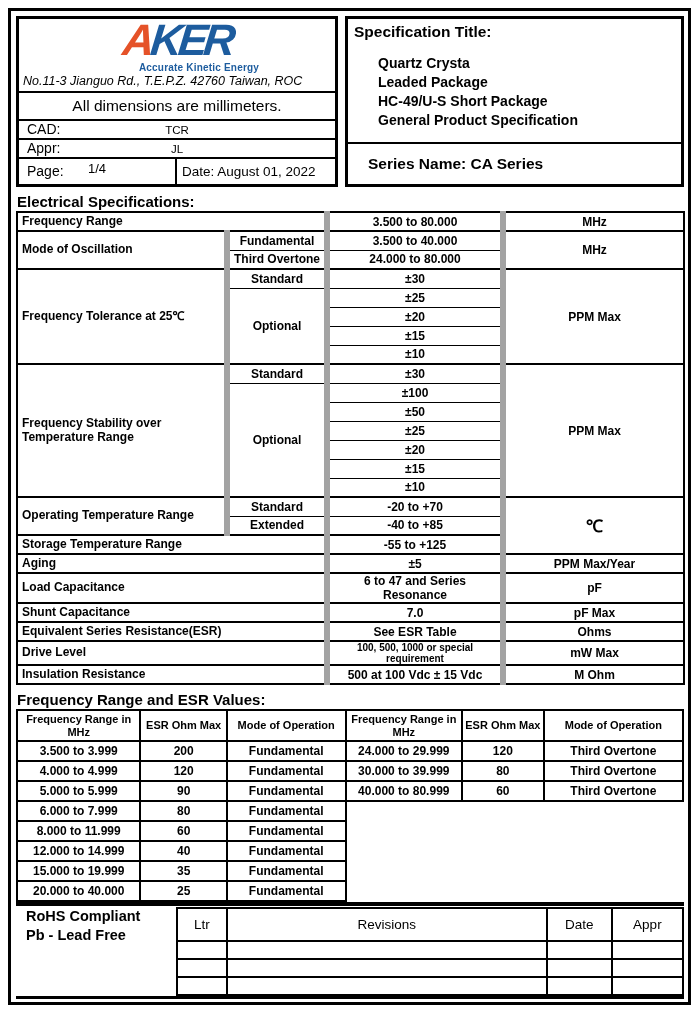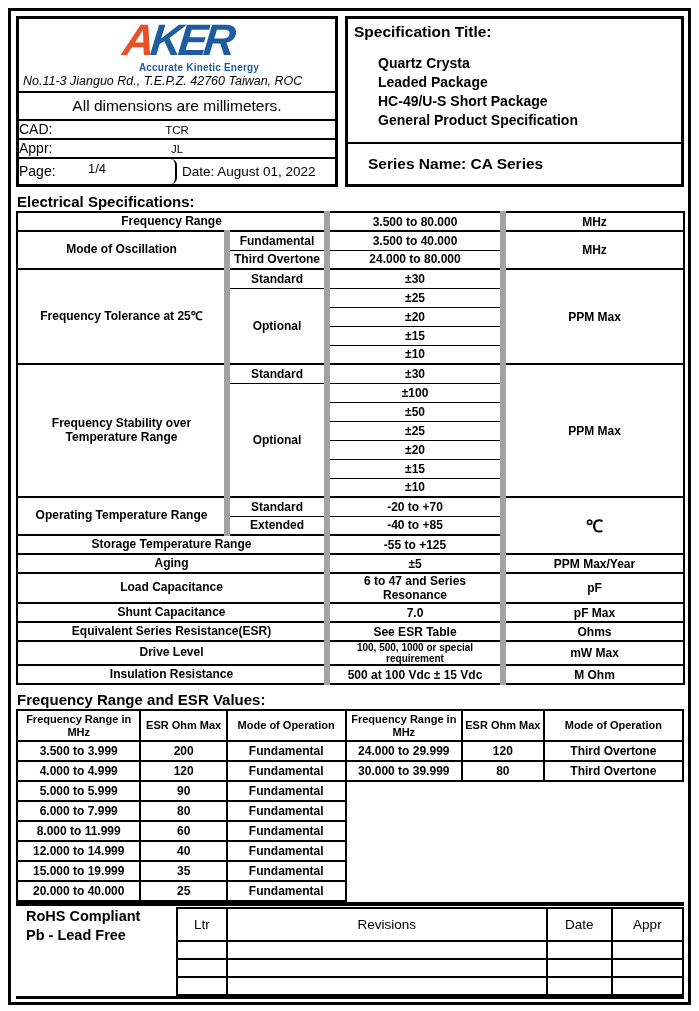--- a/index.html
+++ b/index.html
@@ -28,24 +28,24 @@
   .logo-tagline { font-size:10px; font-weight:bold; margin-top:1px; letter-spacing:0.2px;margin-left:44px; }
   .address-line {
     font-size:12.5px; padding:0 3px 2px 4px; border-bottom:2px solid #000; width:100%;
     text-align:left; line-height:16px;font-style:italic;
   }
   .dims-row {
     height:28px; border-bottom:2px solid #000; font-size:15.5px;
     display:flex; align-items:center; justify-content:center;
   }
   .meta-row { height:19px; border-bottom:2px solid #000; position:relative; }
-  .meta-label { position:absolute; left:0; top:50%; transform:translateY(-50%); font-size:14px; }
+  .meta-label { position:absolute; left:8px; top:50%; transform:translateY(-50%); font-size:14px; }
   .meta-value { text-align:center; line-height:18px; font-size:11.5px; }
   .page-row { flex:1; display:flex; min-height:20px; }
-  .page-left { width:158px; border-right:2px solid #000; position:relative;border-radius:6px; }
+  .page-left { width:158px; border-right:2px solid #000; position:relative; }
   .page-left .meta-value { line-height:20px; font-size:13px; }
   .page-date { flex:1; display:flex; align-items:center; padding-left:5px; font-size:13.5px; }
 
   .header-right { flex:1; border:3px solid #000; display:flex; flex-direction:column; }
   .spec-title-area { flex:1; border-bottom:2px solid #000; padding:4px 6px; }
   .spec-title-label { font-weight:bold; font-size:15.5px; }
   .spec-lines { margin:13px 0 0 24px; }
   .spec-line { font-weight:bold; font-size:14px; line-height:19px; }
   .series-row { height:40px; display:flex; align-items:center; padding-left:20px; font-weight:bold; font-size:15.5px; }
 
@@ -54,21 +54,21 @@
 
   
   table { border-collapse:collapse; table-layout:fixed; }
   .elec { width:669px; border:2px solid #000; }
   .elec td {
     border:1px solid #000; font-weight:bold; font-size:12px;
     height:19px; padding:0 3px; overflow:hidden;
   }
   .elec td.sub, .elec td.val, .elec td.unit { border-left:6px solid #a3a3a3; text-align:center; padding:0 1px; }
   .elec td.lbl { text-align:left; padding-left:4px; line-height:1.15; }
-  .elec tr.sec td { border-top:2px solid #000;text-align:center; }
+  .elec tr.sec td { border-top:2px solid #000; }
   .elec td.small { font-size:10px; }
   .elec td.unit-big { font-size:17px; }
 
   
   .esr-wrap { display:flex; align-items:flex-start; }
   .esr { border:2px solid #000; }
   .esr td, .esr th {
     border:2px solid #000; font-weight:bold; font-size:12px;
     height:20px; text-align:center; padding:0 1px; overflow:hidden;
   }
@@ -320,20 +320,25 @@
         <th>Mode of Operation</th>
       </tr>
       <tr>
               <td>24.000 to 29.999</td>
               <td>120</td>
               <td>Third Overtone</td>
             </tr>
       <tr>
               <td>30.000 to 39.999</td>
               <td>80</td>
+              <td>Third Overtone</td>
+            </tr>
+      <tr>
+              <td>40.000 to 80.999</td>
+              <td>60</td>
               <td>Third Overtone</td>
             </tr>
     </tbody>
         </table>
   </div>
 
   <div class="footer-block">
     <div class="double-rule"></div>
     <div class="footer-row">
       <div class="rohs">

